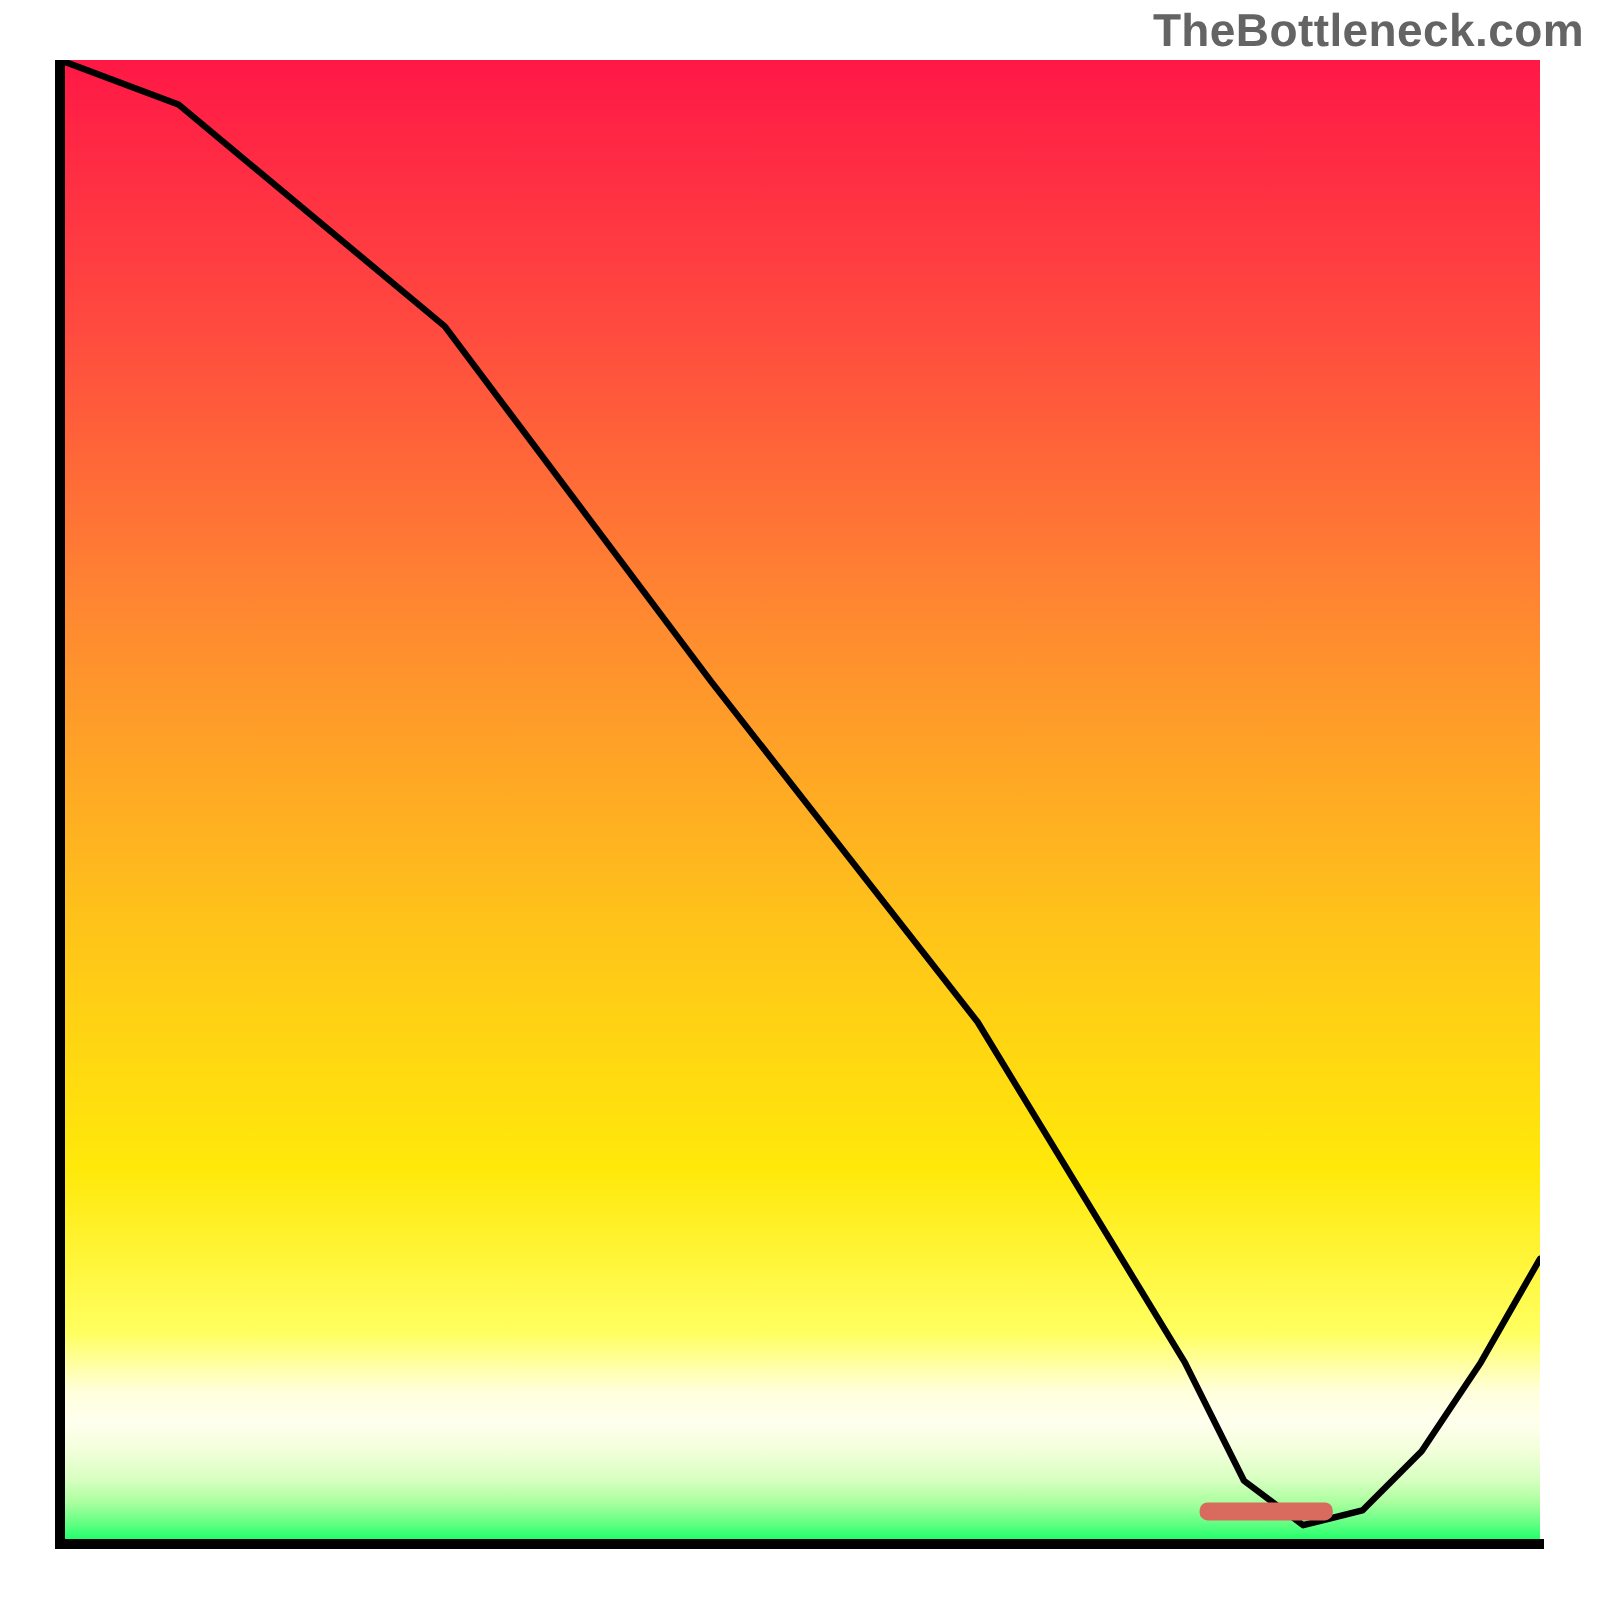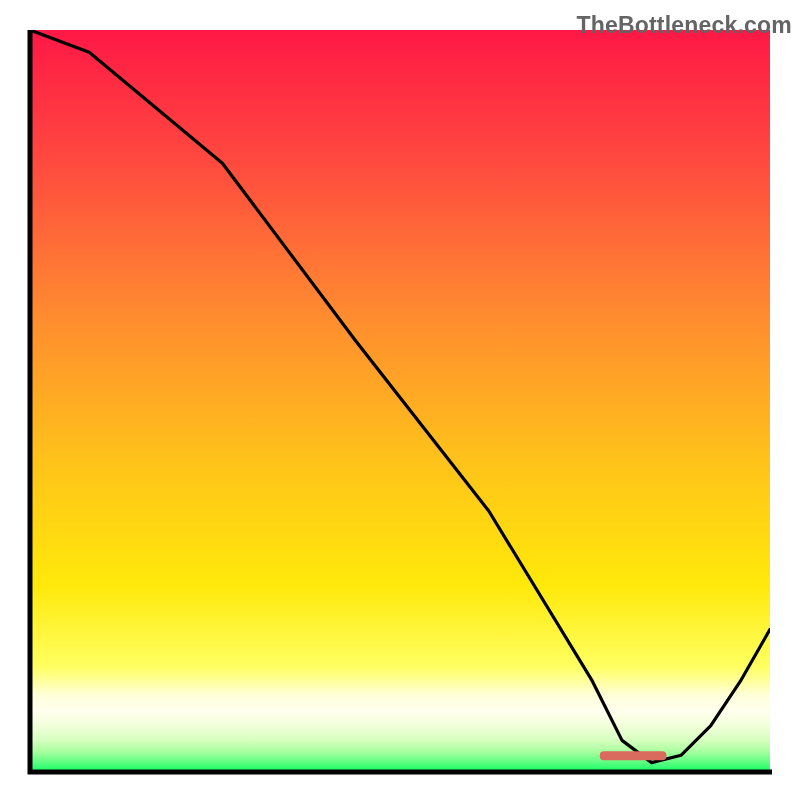--- a/index.html
+++ b/index.html
@@ -11,21 +11,21 @@
     font-family: Arial, Helvetica, sans-serif;
     overflow: hidden;
   }
   .stage {
     position: relative;
     width: 800px;
     height: 800px;
   }
   .watermark {
     position: absolute;
-    top: 12px;
+    top: 2px;
     right: 8px;
     font-size: 23px;
     font-weight: 600;
     color: #646464;
     letter-spacing: 0.2px;
     user-select: none;
   }
   svg.plot {
     position: absolute;
     top: 0;

